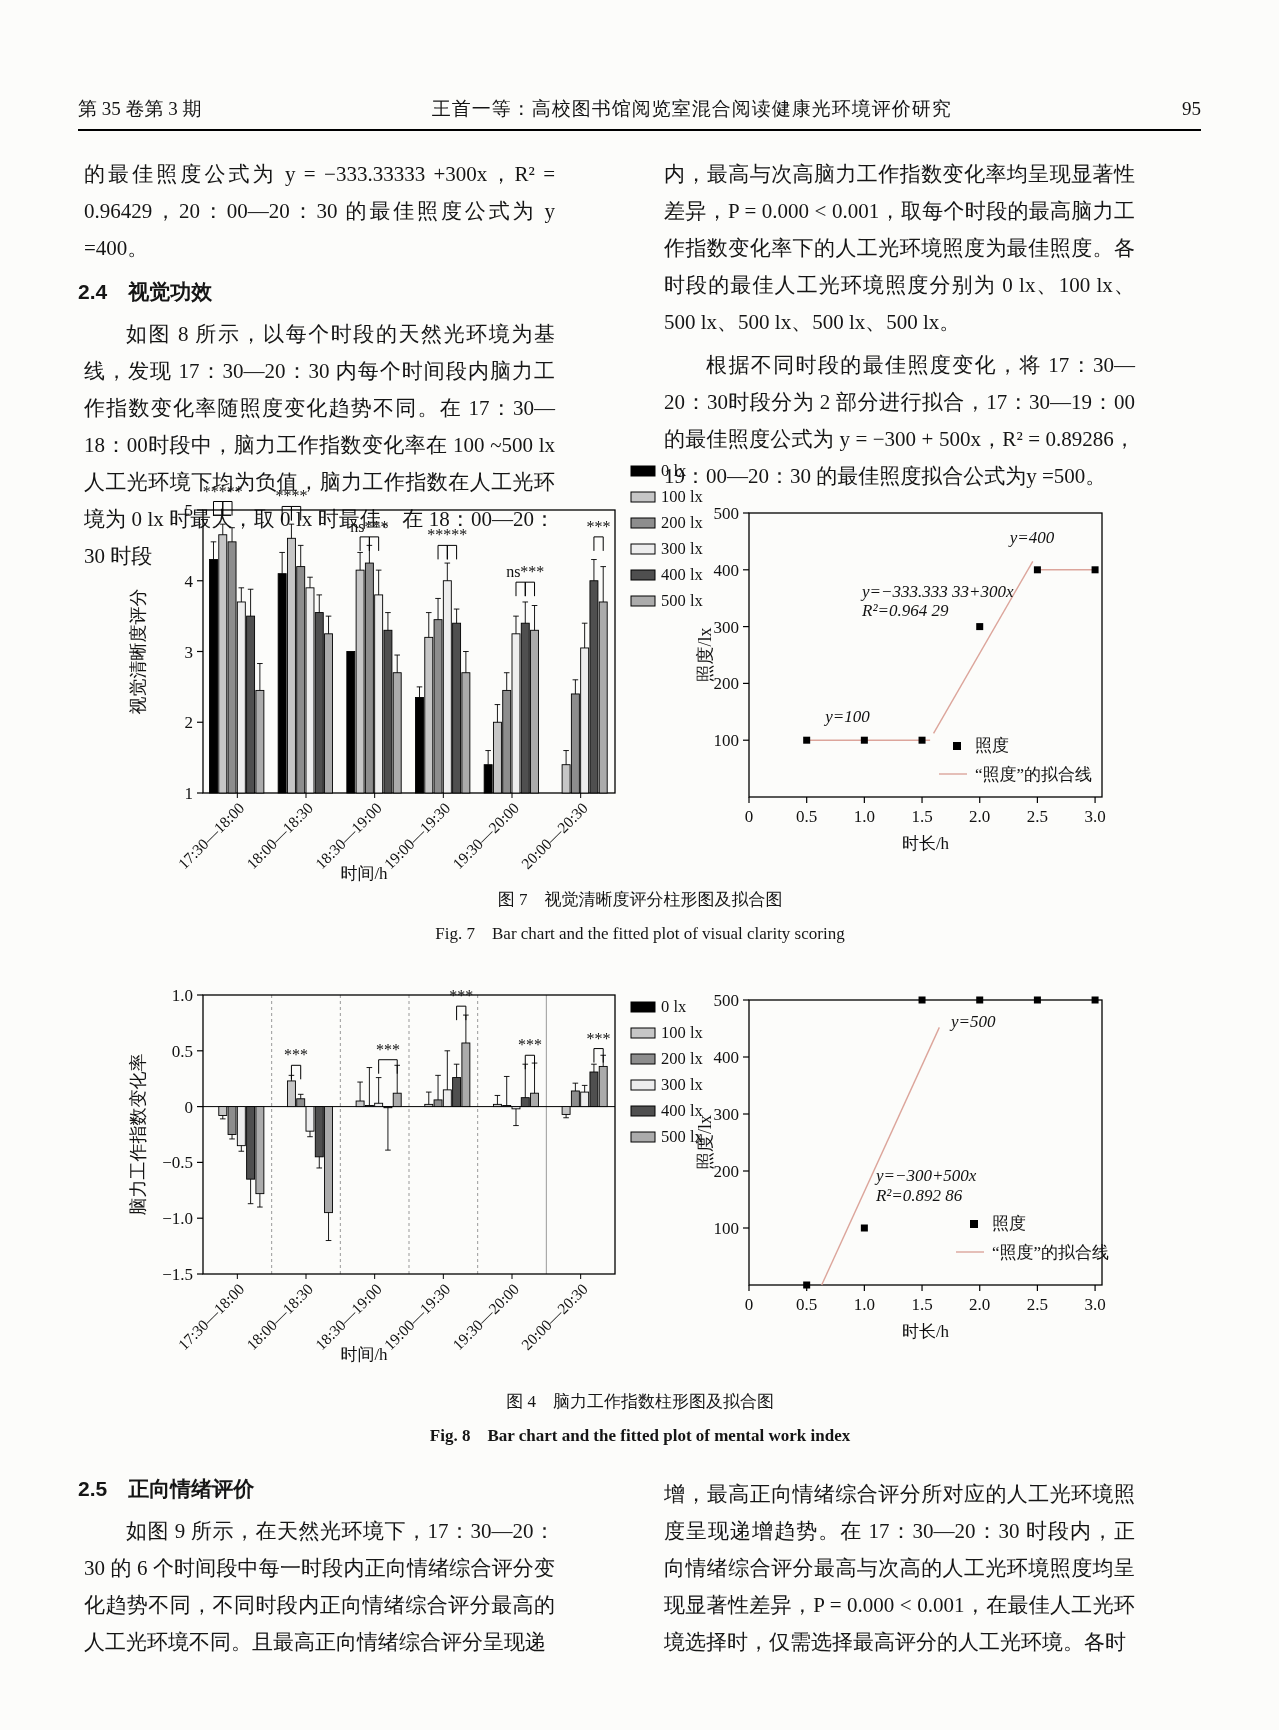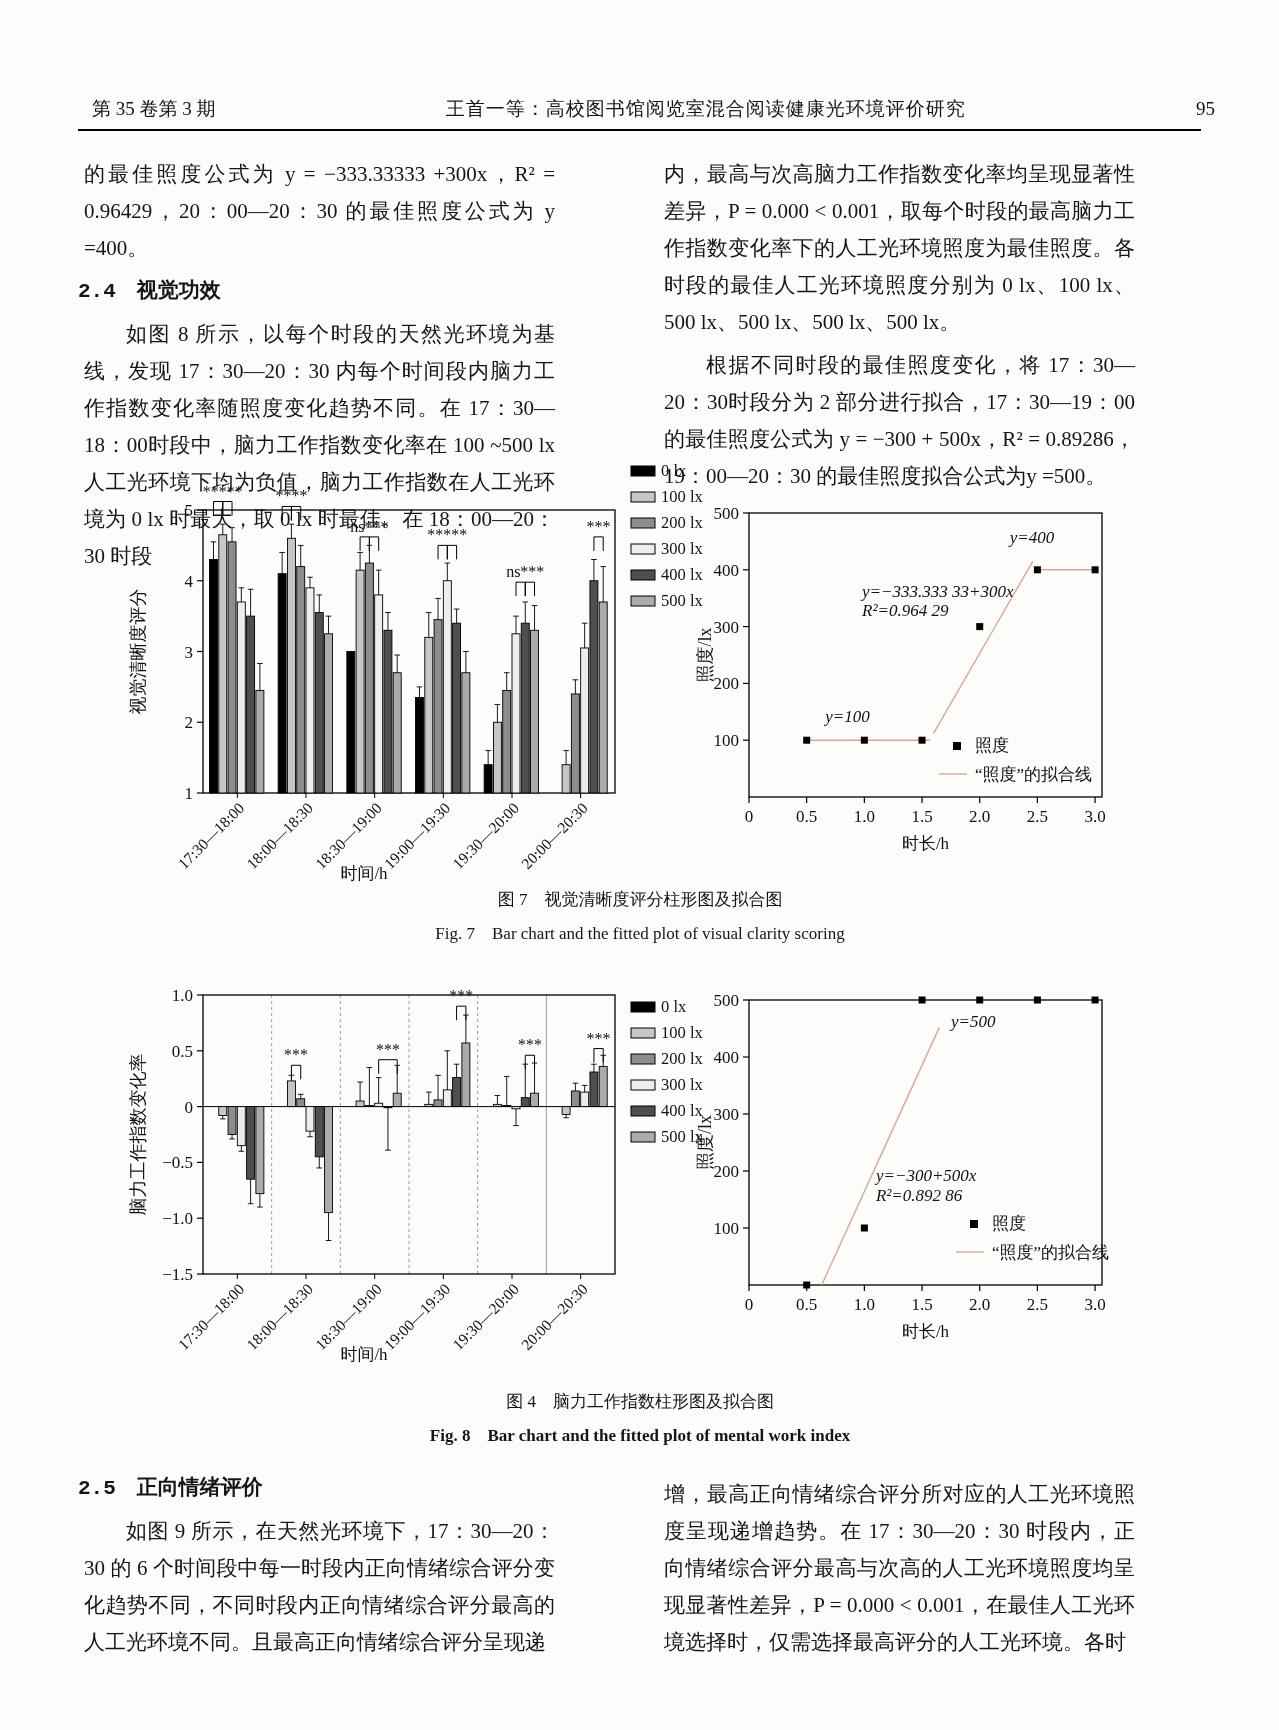--- a/index.html
+++ b/index.html
@@ -1,27 +1,27 @@
 <!DOCTYPE html>
 <html><head>
 <meta charset="utf-8">
 <style>
   html,body{margin:0;padding:0;}
   body{background:#d8d8d8;}
   .page{position:relative;width:1279px;height:1730px;margin:0 auto;background:#fcfcfa;
         font-family:"Liberation Serif","DejaVu Serif",serif;color:#151515;overflow:hidden;}
   .abs{position:absolute;}
-  .hdr{left:92px;top:96px;width:1123px;display:flex;align-items:baseline;font-size:19px;}
+  .hdr{left:78px;top:96px;width:1123px;display:flex;align-items:baseline;font-size:19px;}
   .hdr .c{flex:1;text-align:center;letter-spacing:1px;}
   .rule{left:78px;top:129px;width:1123px;height:2px;background:#000;}
   .col{width:483px;font-size:21px;line-height:37px;text-align:justify;}
   .col p{margin:6px;}
   .col p.ind{text-indent:2em;}
   .col h4{margin:0;font-size:21px;font-weight:bold;
-          font-family:Liberation Mono, monospace;line-height:37px;}
+          font-family:Liberation Sans, sans-serif;line-height:37px;}
   .cap{left:80px;width:1120px;text-align:center;}
   .capzh{font-size:17px;}
   .capen{font-size:17px;}
   svg{overflow:visible;}
   svg text{font-family:"Liberation Serif","DejaVu Serif",serif;fill:#111;}
 </style>
 </head>
 <body>
 
 <div class="page">

